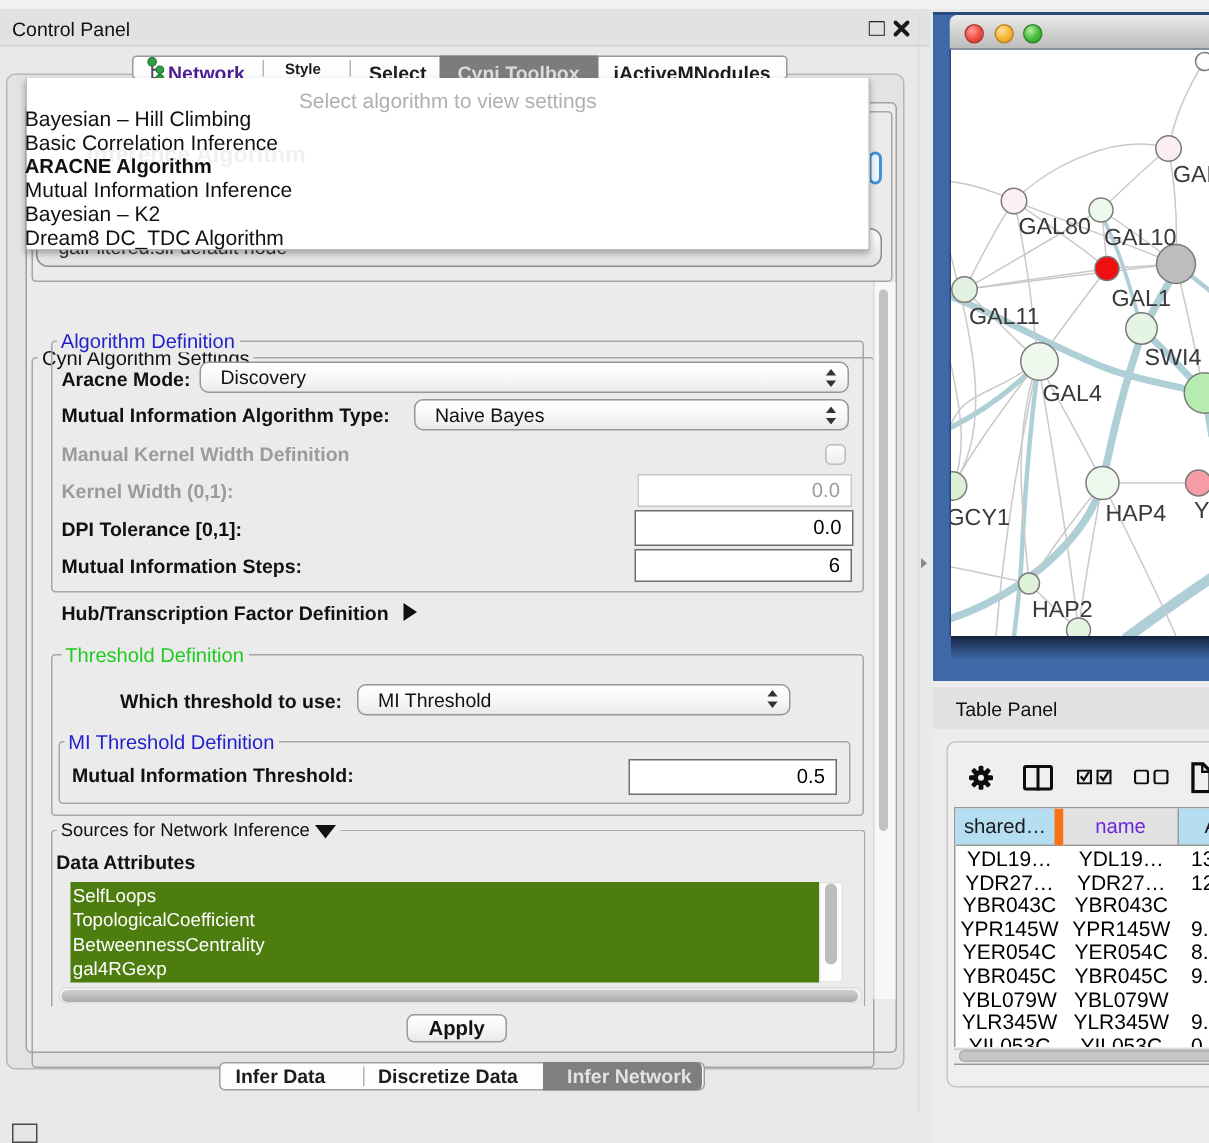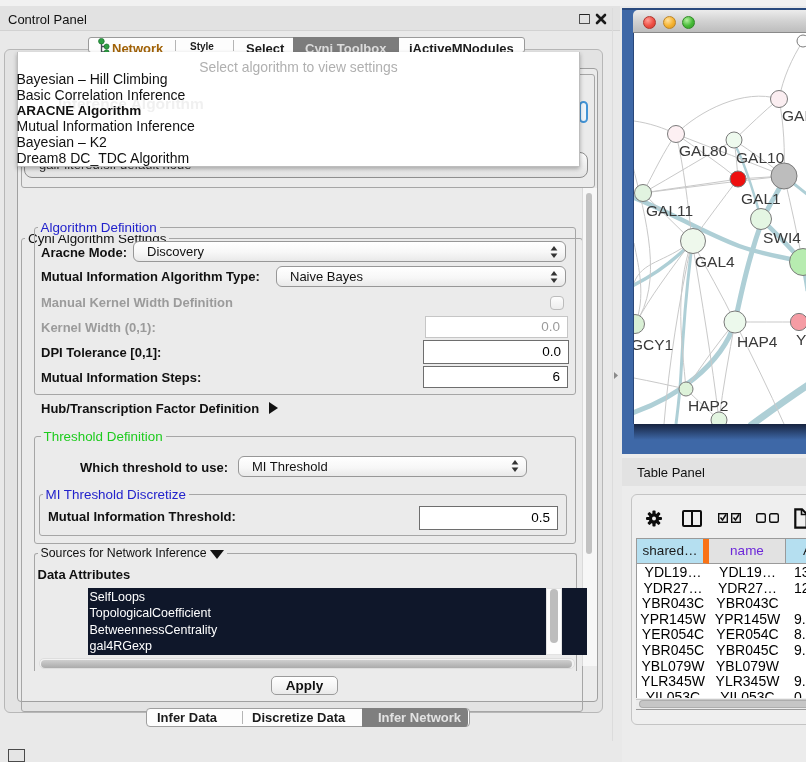--- a/index.html
+++ b/index.html
@@ -44,21 +44,21 @@
 <div class="abs" style="left:88px;top:37px;width:437px;height:16px;background:#fdfdfd;border:1px solid #9a9a9a;border-radius:3px;box-sizing:border-box;"></div>
 <div class="abs" style="left:293px;top:37px;width:106px;height:16.5px;background:#7c7c7c;"></div>
 <div class="abs" style="left:175px;top:40px;width:1px;height:11px;background:#b5b5b5;"></div>
 <div class="abs" style="left:233px;top:40px;width:1px;height:11px;background:#b5b5b5;"></div>
 <svg class="abs" style="left:97px;top:38px;" width="13" height="15" viewBox="0 0 13 15">
   <path d="M4.5 5 L4.5 14 L10 14 M4.5 8.5 L10 8.5" stroke="#4a4a5a" stroke-width="1.3" fill="none"></path>
   <circle cx="4.4" cy="3.2" r="2.8" fill="#2ea043" stroke="#1c7330" stroke-width="0.8"></circle>
   <circle cx="9.6" cy="8.5" r="2.5" fill="#2ea043" stroke="#1c7330" stroke-width="0.8"></circle>
   <circle cx="9.6" cy="14.3" r="2.5" fill="#2ea043" stroke="#1c7330" stroke-width="0.8"></circle>
 </svg>
-<div class="abs" style="left:112px;top:40.5px;font-size:13px;font-weight:bold;color:#a16207;">Network</div>
+<div class="abs" style="left:112px;top:40.5px;font-size:13px;font-weight:bold;color:#4c1d95;">Network</div>
 <div class="abs" style="left:190px;top:40.5px;font-size:10px;font-weight:bold;color:#1c1c1c;">Style</div>
 <div class="abs" style="left:246px;top:40.5px;font-size:13px;font-weight:bold;color:#1c1c1c;">Select</div>
 <div class="abs" style="left:305px;top:40.5px;font-size:13px;font-weight:bold;color:#dcdcdc;">Cyni Toolbox</div>
 <div class="abs" style="left:409px;top:40.5px;font-size:13px;font-weight:bold;color:#1c1c1c;">jActiveMNodules</div>
 
 <div class="group" style="left:21px;top:202px;width:560px;height:472px;margin-top:36px;">
   <span class="gtitle" style="left:3px;color:#111;">Cyni Algorithm Settings</span>
 </div>
 
 <div class="abs" style="left:582px;top:188px;width:15px;height:478px;background:#f7f7f7;border-left:1px solid #dadada;box-sizing:border-box;"></div>
@@ -107,31 +107,31 @@
 
 <div class="lbl" style="left:80px;top:460px;">Which threshold to use:</div>
 <div class="combo" style="left:238px;top:456px;width:289px;height:20.5px;">MI Threshold
   <svg class="carr" viewBox="0 0 8 12">
       <path d="M4 0 L7.4 4.4 L0.6 4.4 Z" fill="#333"></path>
       <path d="M4 12 L7.4 7.6 L0.6 7.6 Z" fill="#333"></path>
     </svg>
 </div>
 
 <div class="group" style="left:38.5px;top:494px;width:526px;height:39.5px;">
-  <span class="gtitle" style="left:3px;color:#2222cc;">MI Threshold Discretize</span>
+  <span class="gtitle" style="left:3px;color:#2222cc;">MI Threshold Definition</span>
 </div>
 <div class="lbl" style="left:48px;top:509px;">Mutual Information Threshold:</div>
 <div class="field" style="left:418.5px;top:506px;width:139.5px;height:24px;line-height:22px;">0.5</div>
 
 <div class="group" style="left:33.5px;top:553px;width:541.5px;height:117px;border-bottom:none;border-bottom-left-radius:0;border-bottom-right-radius:0;">
   <span class="gtitle" style="left:3px;color:#111;font-weight:normal;font-size:12.3px;">Sources for Network Inference <span style="display:inline-block;width:0;height:0;border-left:7px solid transparent;border-right:7px solid transparent;border-top:9px solid #111;vertical-align:-2px;"></span></span>
 </div>
 <div class="lbl" style="left:37.5px;top:567px;">Data Attributes</div>
 
-<div class="abs" style="left:46.5px;top:587.5px;width:499.5px;height:67px;background:#0f172a;color:#fff;font-size:12.5px;line-height:16.65px;padding-left:2px;padding-top:1px;box-sizing:border-box;overflow:hidden;margin-left:41px;">
+<div class="abs" style="left:46.5px;top:587.5px;width:499.5px;height:67px;background:#4d7c0f;color:#fff;font-size:12.5px;line-height:16.65px;padding-left:2px;padding-top:1px;box-sizing:border-box;overflow:hidden;">
 SelfLoops<br>TopologicalCoefficient<br>BetweennessCentrality<br>gal4RGexp
 </div>
 <div class="abs" style="left:546px;top:587.5px;width:16px;height:67px;background:#fdfdfd;border:1px solid #e3e3e3;box-sizing:border-box;"></div>
 <div class="abs" style="left:550px;top:589px;width:8px;height:54px;background:#bdbdbd;border-radius:4px;"></div>
 
 <div class="abs" style="left:39px;top:658px;width:536px;height:10.5px;background:#f2f2f2;border:1px solid #dedede;border-radius:5px;box-sizing:border-box;"></div>
 <div class="abs" style="left:41px;top:659.5px;width:531px;height:8px;background:linear-gradient(#cfcfcf,#ababab);border-radius:4px;"></div>
 
 <div class="abs" style="left:271px;top:676px;width:67px;height:19px;background:linear-gradient(#ffffff,#f4f4f4 60%,#e9e9e9);border:1px solid #9b9b9b;border-radius:5px;box-sizing:border-box;text-align:center;font-size:13.5px;font-weight:bold;color:#111;line-height:17px;">Apply</div>
 

